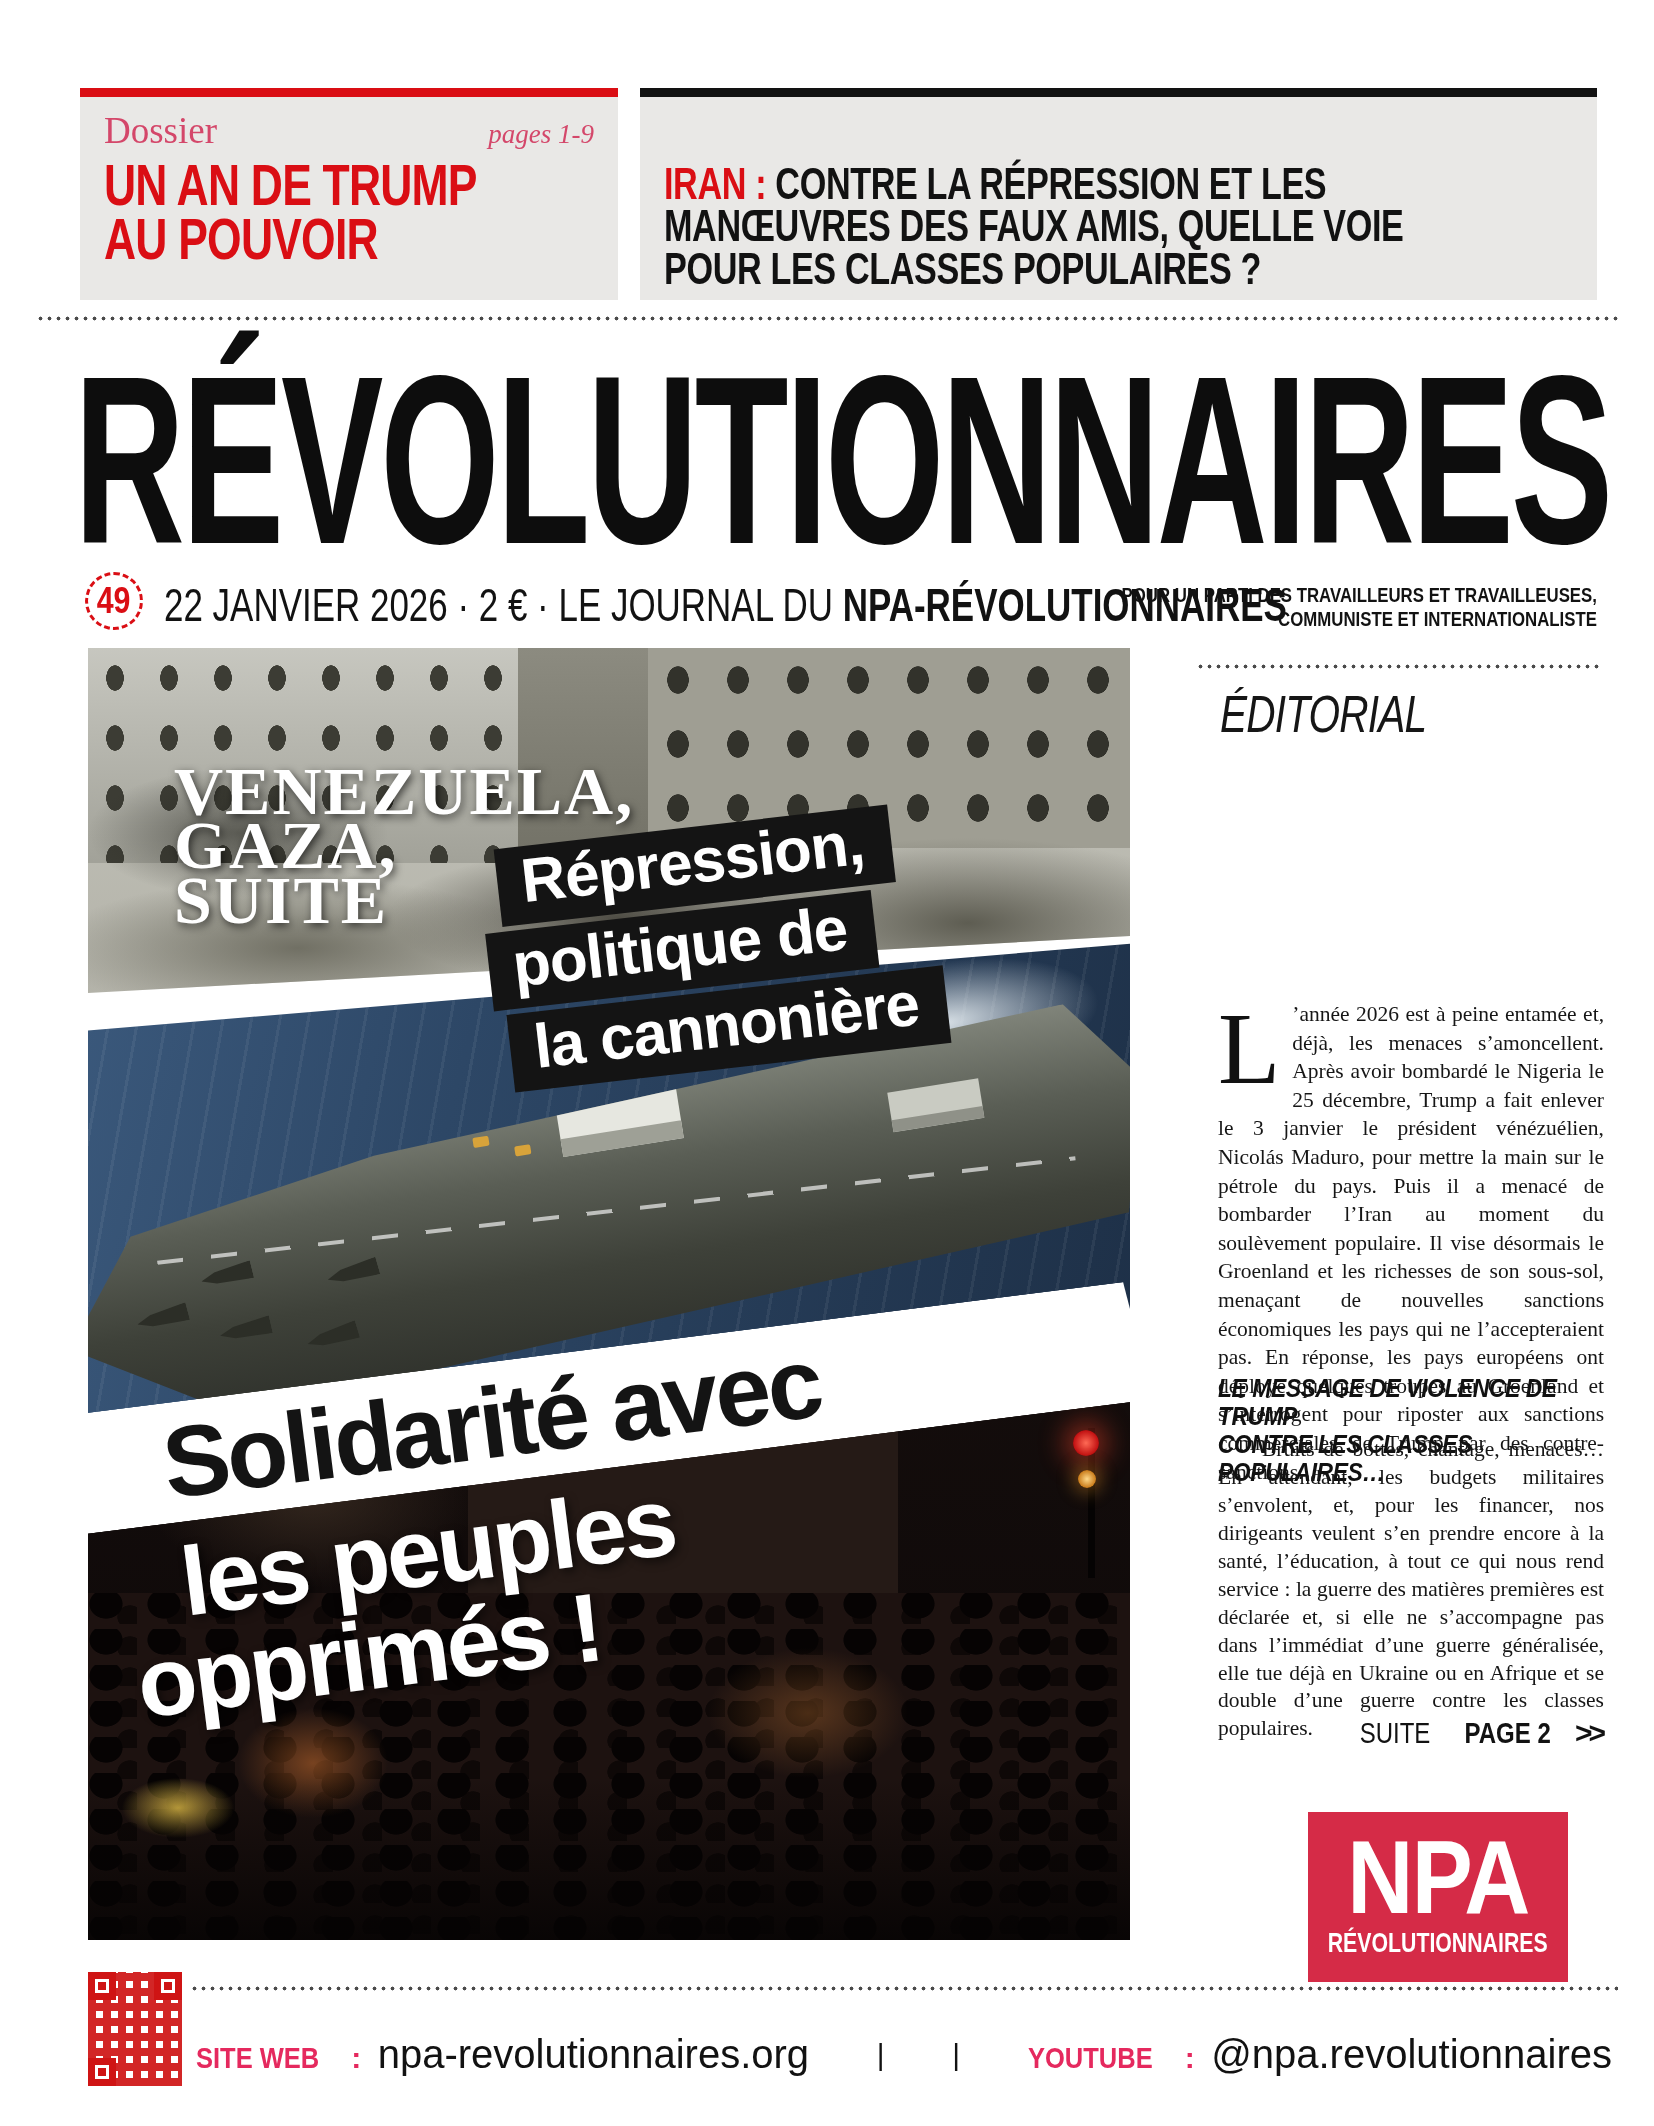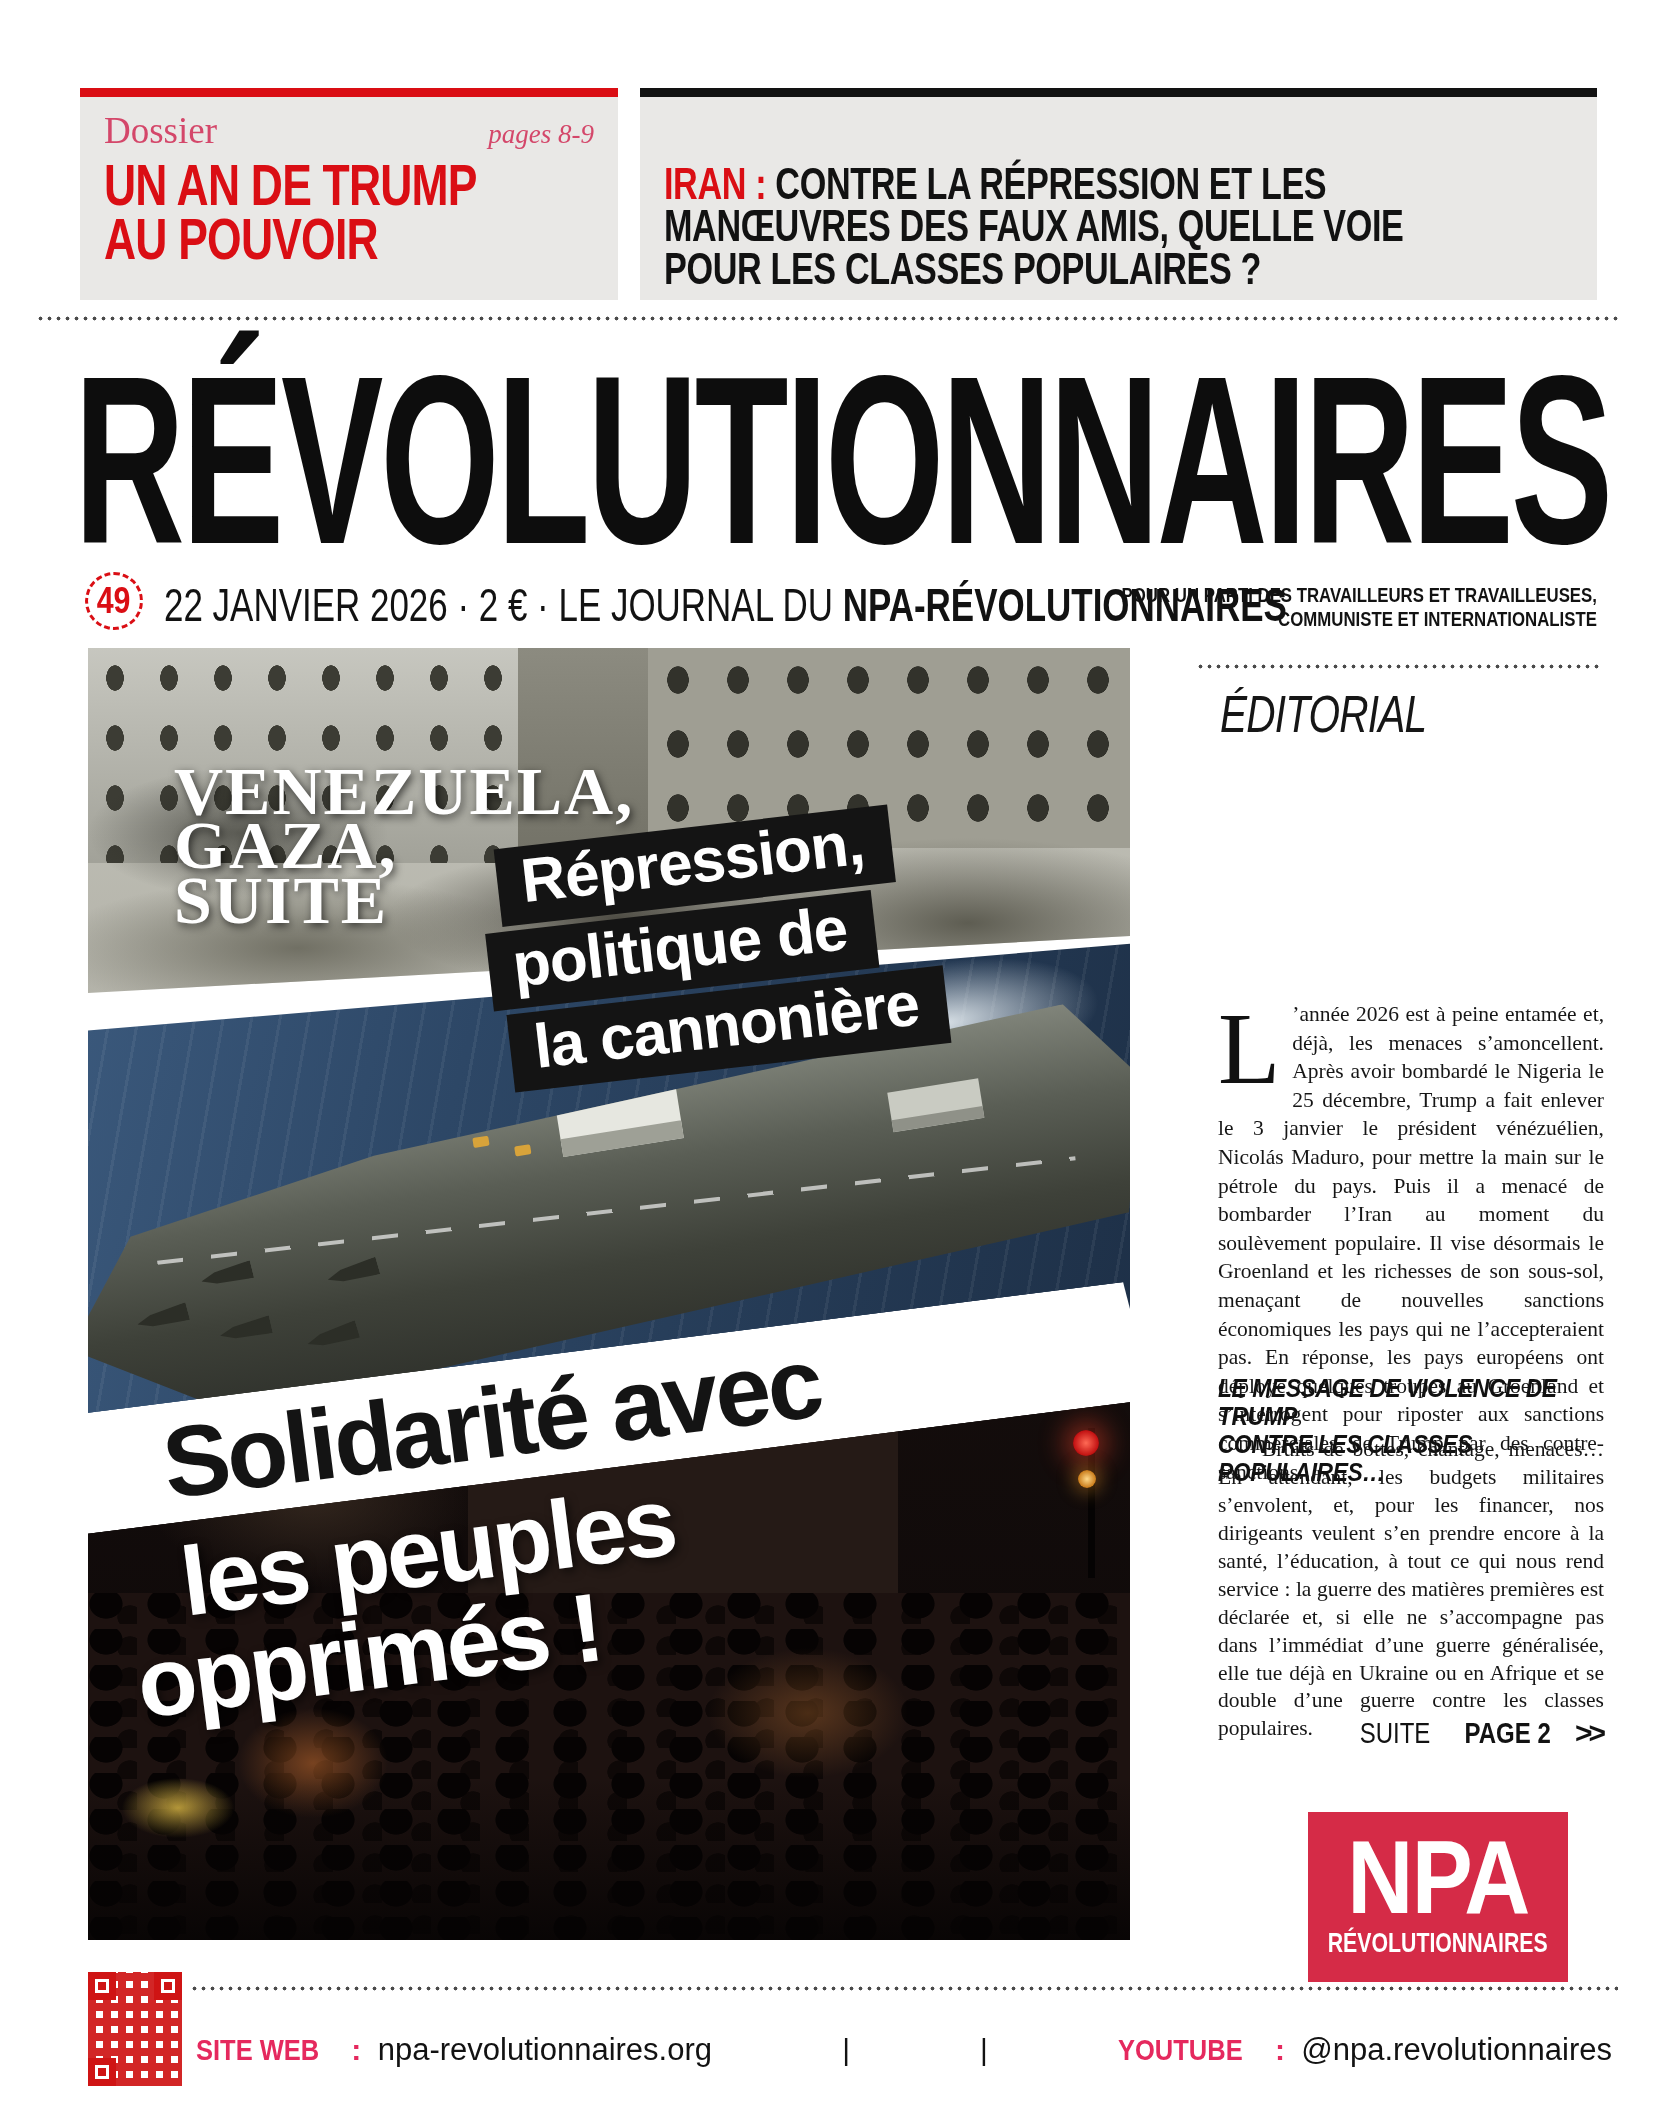--- a/index.html
+++ b/index.html
@@ -119,32 +119,32 @@
   .qr { position:absolute; left:88px; top:1972px; width:94px; height:114px; background:#fff; }
   .qr-fill { position:absolute; inset:0; background-image:repeating-linear-gradient(90deg, #cf1414 0 8px, rgba(255,255,255,0) 8px 15px), repeating-linear-gradient(0deg, #cf1414 0 8px, rgba(255,255,255,0) 8px 15px); opacity:.92; }
   .qr-eye { position:absolute; width:28px; height:28px; border:7px solid #cf1414; background:#fff; }
   .qr-eye::after { content:""; position:absolute; inset:3px; background:#cf1414; }
   .qr-eye.tl { left:0; top:0; } .qr-eye.tr { right:0; top:0; } .qr-eye.bl { left:0; bottom:0; }
   .footer-row { position:absolute; left:196px; top:2032px; width:1416px; display:flex; justify-content:space-between; align-items:center; font-size:30px; }
   .f-group { white-space:nowrap; }
   .f-label { color:#e5295e; font-weight:bold; display:inline-block; transform:scaleX(0.85); transform-origin:left bottom; letter-spacing:0; }
   .f-light { color:#e5295e; font-weight:normal; display:inline-block; transform:scaleX(0.85); transform-origin:left bottom; }
   .f-colon { color:#e5295e; font-weight:bold; margin:0 8px 0 2px; }
-  .f-value { color:#121212; font-size:31px; }
+  .f-value { color:#121212; font-size:40px; }
   .f-div { color:#121212; font-size:30px; }
 </style>
 </head>
 <body>
 
 <div class="page">
 
   <div class="kicker kicker-left">
     <div class="kicker-head">
       <span class="section-name">Dossier</span>
-      <span class="section-pages">pages 8-9</span>
+      <span class="section-pages">pages 1-9</span>
     </div>
     <div class="kicker-title-left">
       <div>UN AN DE TRUMP</div>
       <div>AU POUVOIR</div>
     </div>
   </div>
 
   <div class="kicker kicker-right">
     <div class="kicker-title-right">
       <div><span class="red-prefix">IRAN :</span> <span>CONTRE LA RÉPRESSION ET LES</span></div>

